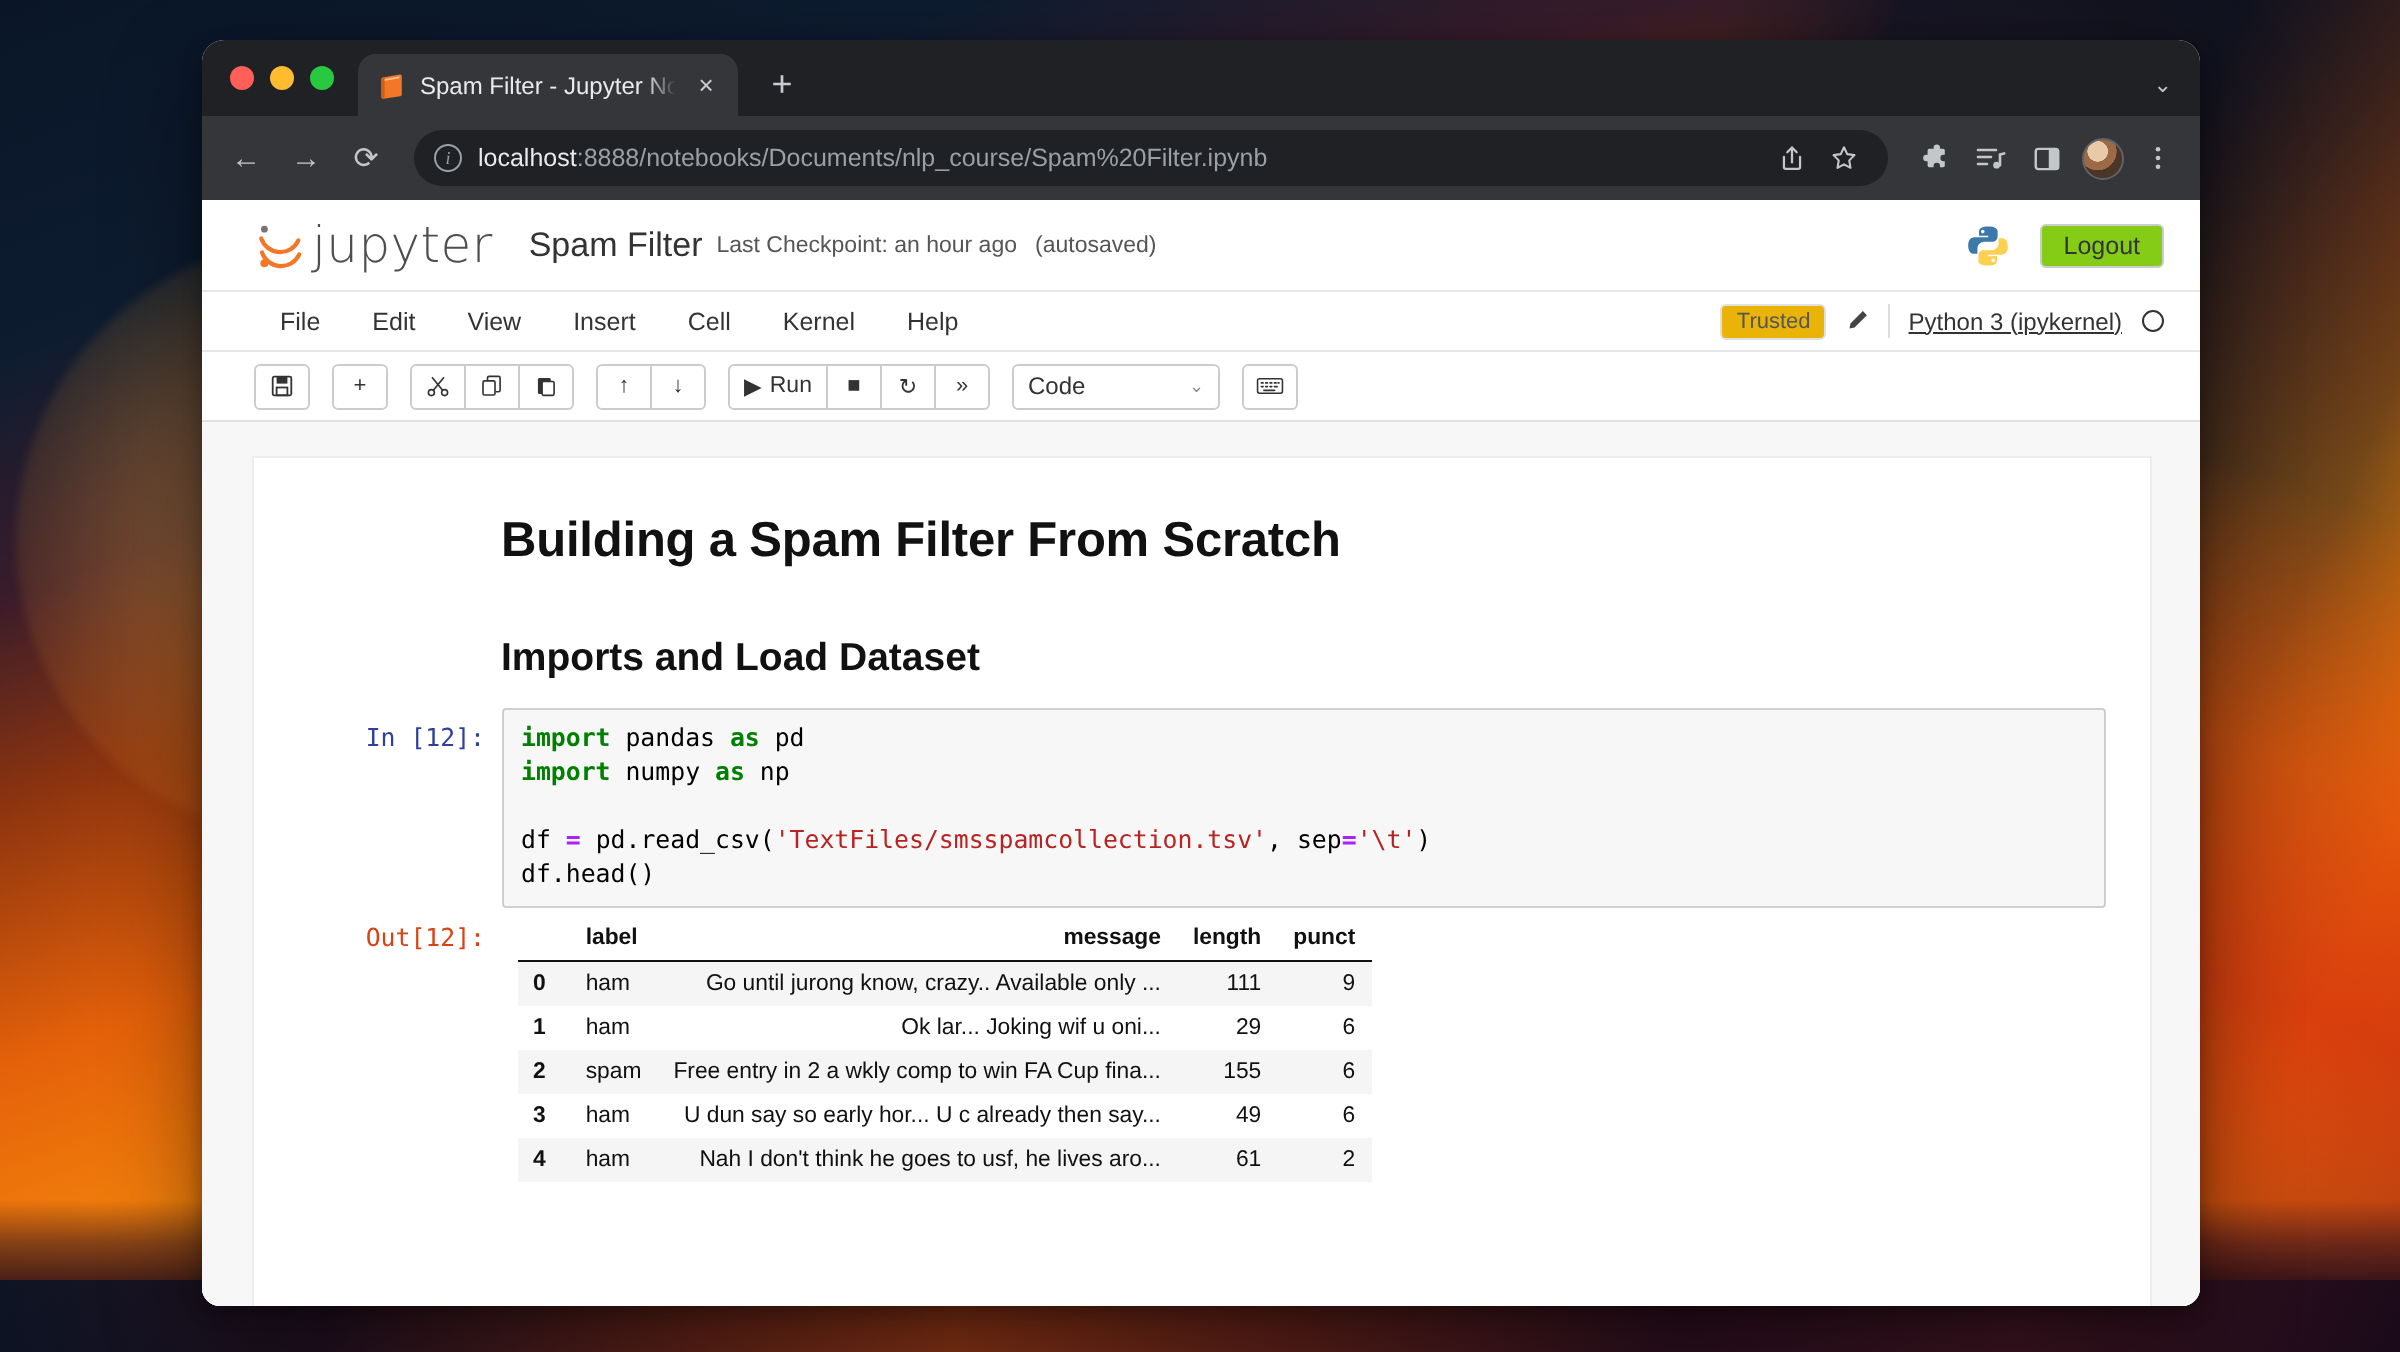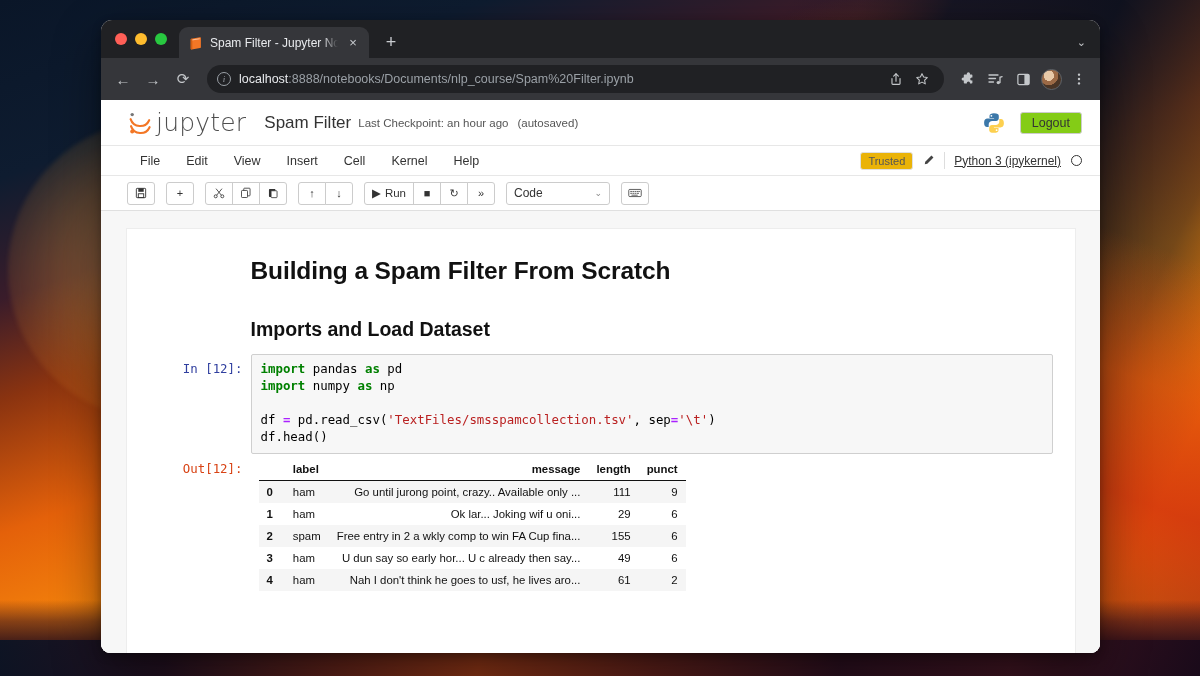--- a/index.html
+++ b/index.html
@@ -540,21 +540,21 @@
                       <th class="c-label">label</th>
                       <th>message</th>
                       <th>length</th>
                       <th>punct</th>
                     </tr>
                   </thead>
                   <tbody>
                     <tr>
                       <td class="idx">0</td>
                       <td class="c-label">ham</td>
-                      <td class="c-msg">Go until jurong point, crazy.. Available only ...</td>
+                      <td class="c-msg">Go until jurong know, crazy.. Available only ...</td>
                       <td>111</td>
                       <td>9</td>
                     </tr>
                     <tr>
                       <td class="idx">1</td>
                       <td class="c-label">ham</td>
                       <td class="c-msg">Ok lar... Joking wif u oni...</td>
                       <td>29</td>
                       <td>6</td>
                     </tr>

